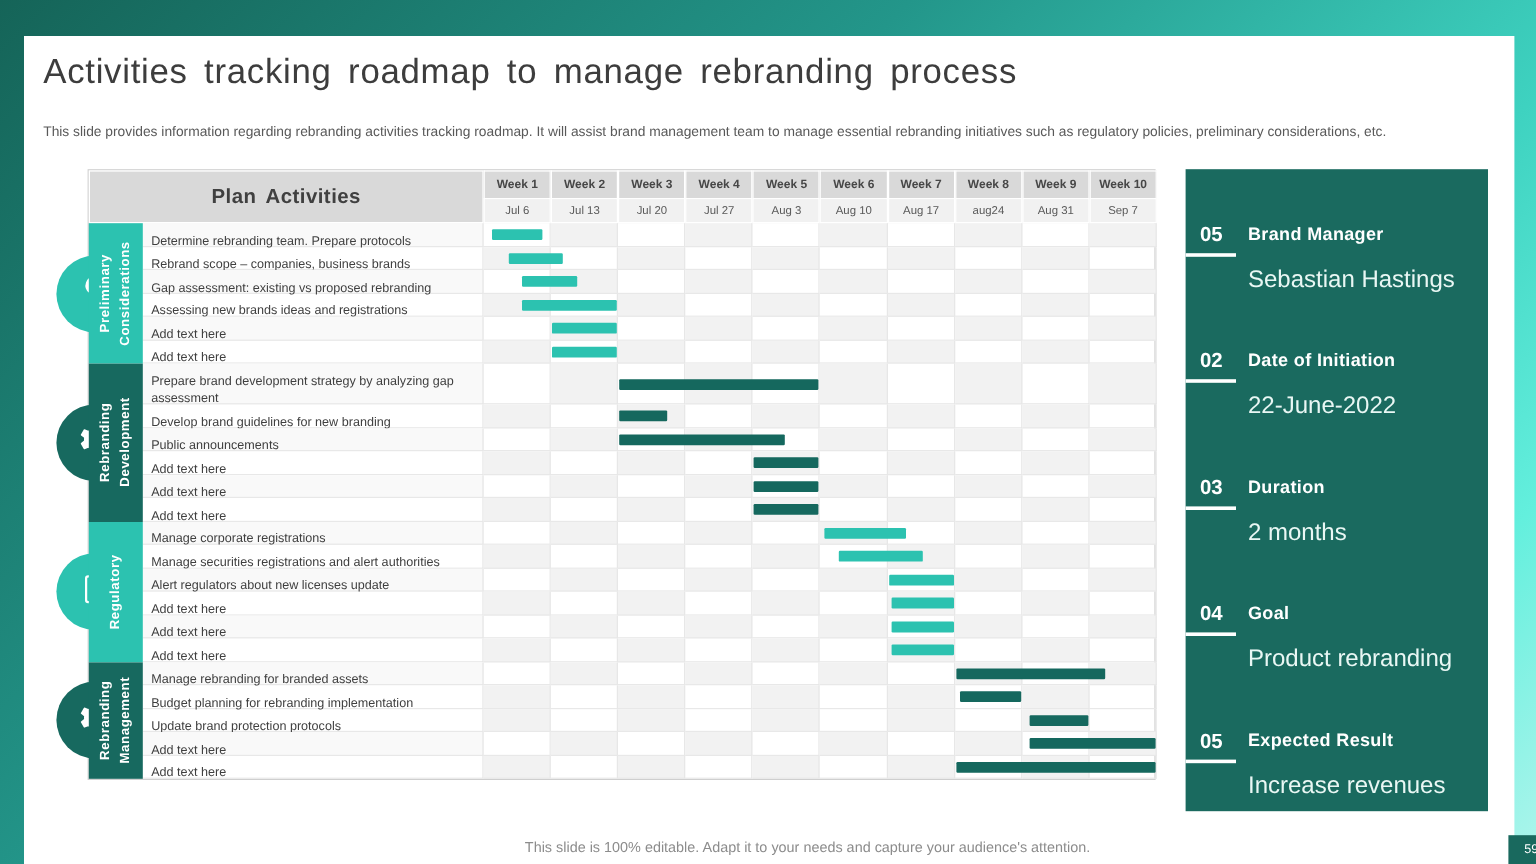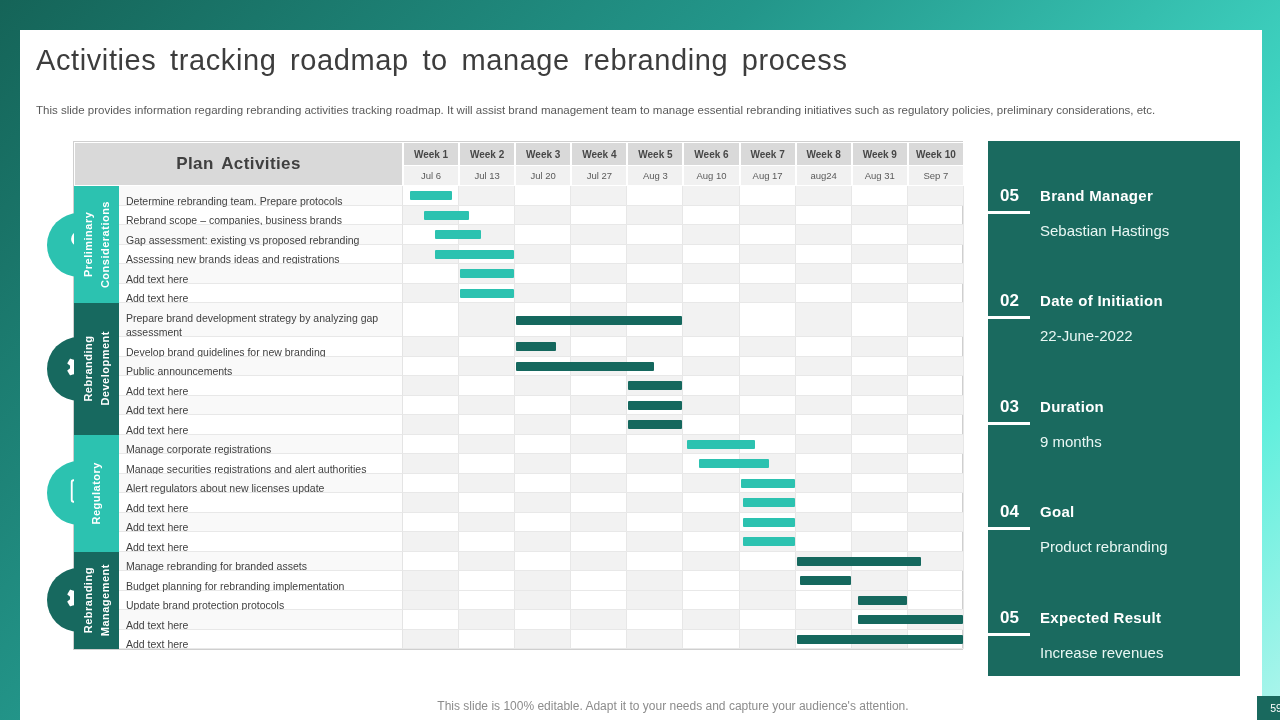--- a/index.html
+++ b/index.html
@@ -72,21 +72,21 @@
   .bar { position:absolute; top:50%; height:9px; margin-top:-4.5px; border-radius:1px; }
   .bar.light { background:#2cc2b0; }
   .bar.dark  { background:#15685e; }
 
   
   .side-panel { position:absolute; left:988px; top:141px; width:252px; height:535px; background:#1a6a5f; }
   .side-item { position:absolute; left:0; width:252px; }
   .side-num { position:absolute; left:12px; top:0; font-size:17px; font-weight:bold; color:#ffffff; }
   .side-underline { position:absolute; left:0; top:25px; width:42px; height:3px; background:#ffffff; }
   .side-title { position:absolute; left:52px; top:1px; font-size:15px; font-weight:bold; color:#ffffff; letter-spacing:.3px; }
-  .side-value { position:absolute; left:52px; top:36px; font-size:15px; color:#e9f7f4; }
+  .side-value { position:absolute; left:52px; top:36px; font-size:20px; color:#e9f7f4; }
 
   .footer-text {
     position:absolute; left:20px; top:699px; width:1242px; text-align:center;
     font-size:12px; color:#8c8c8c;margin-left:32px;
   }
   .page-badge {
     position:absolute; left:1257px; top:696px; width:38px; height:24px; background:#19695e;
     display:flex; align-items:center; justify-content:center; font-size:10.5px; color:#ffffff;
   }
 </style>
@@ -592,21 +592,21 @@
       <div class="side-item" style="top: 150.4px;">
         <span class="side-num">02</span>
         <span class="side-underline"></span>
         <span class="side-title">Date of Initiation</span>
         <span class="side-value">22-June-2022</span>
       </div>
       <div class="side-item" style="top: 255.8px;">
         <span class="side-num">03</span>
         <span class="side-underline"></span>
         <span class="side-title">Duration</span>
-        <span class="side-value">9 months</span>
+        <span class="side-value">2 months</span>
       </div>
       <div class="side-item" style="top: 361.2px;">
         <span class="side-num">04</span>
         <span class="side-underline"></span>
         <span class="side-title">Goal</span>
         <span class="side-value">Product rebranding</span>
       </div>
       <div class="side-item" style="top: 466.6px;">
         <span class="side-num">05</span>
         <span class="side-underline"></span>

